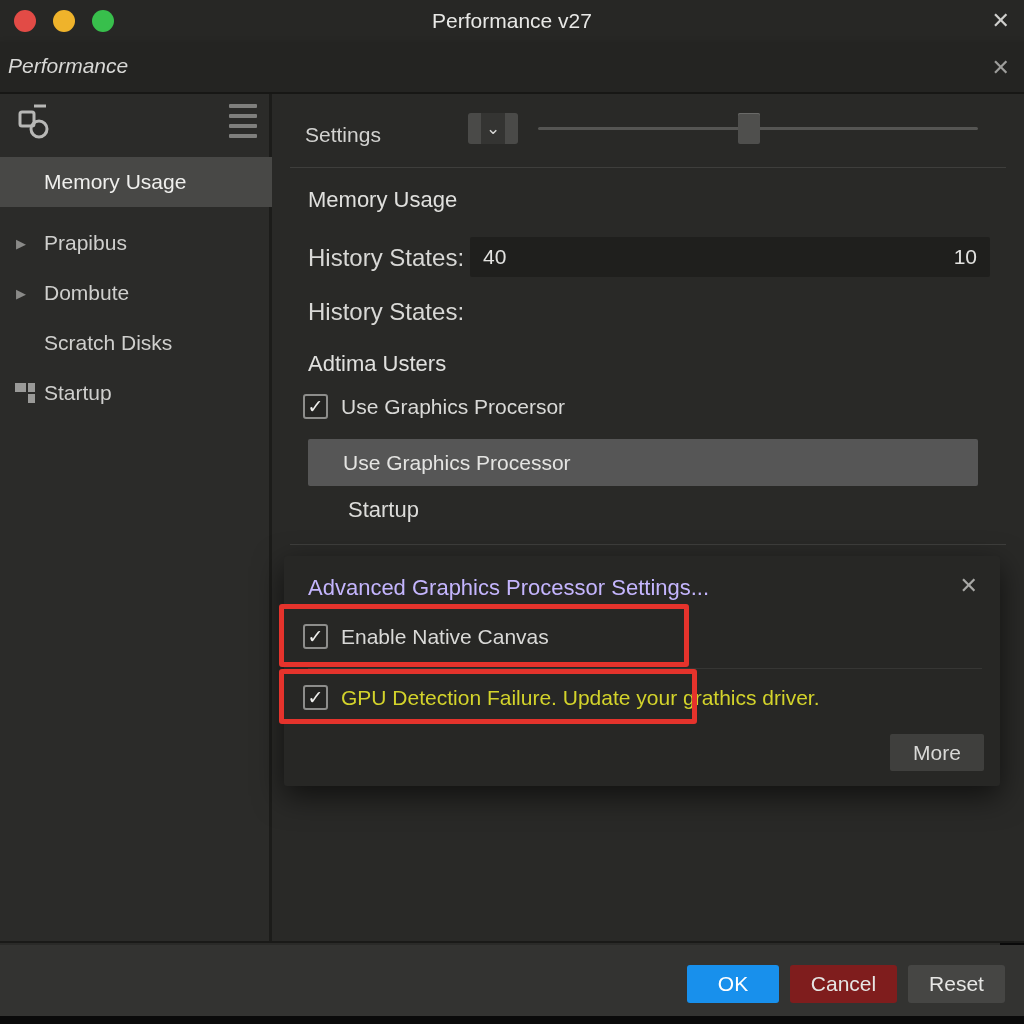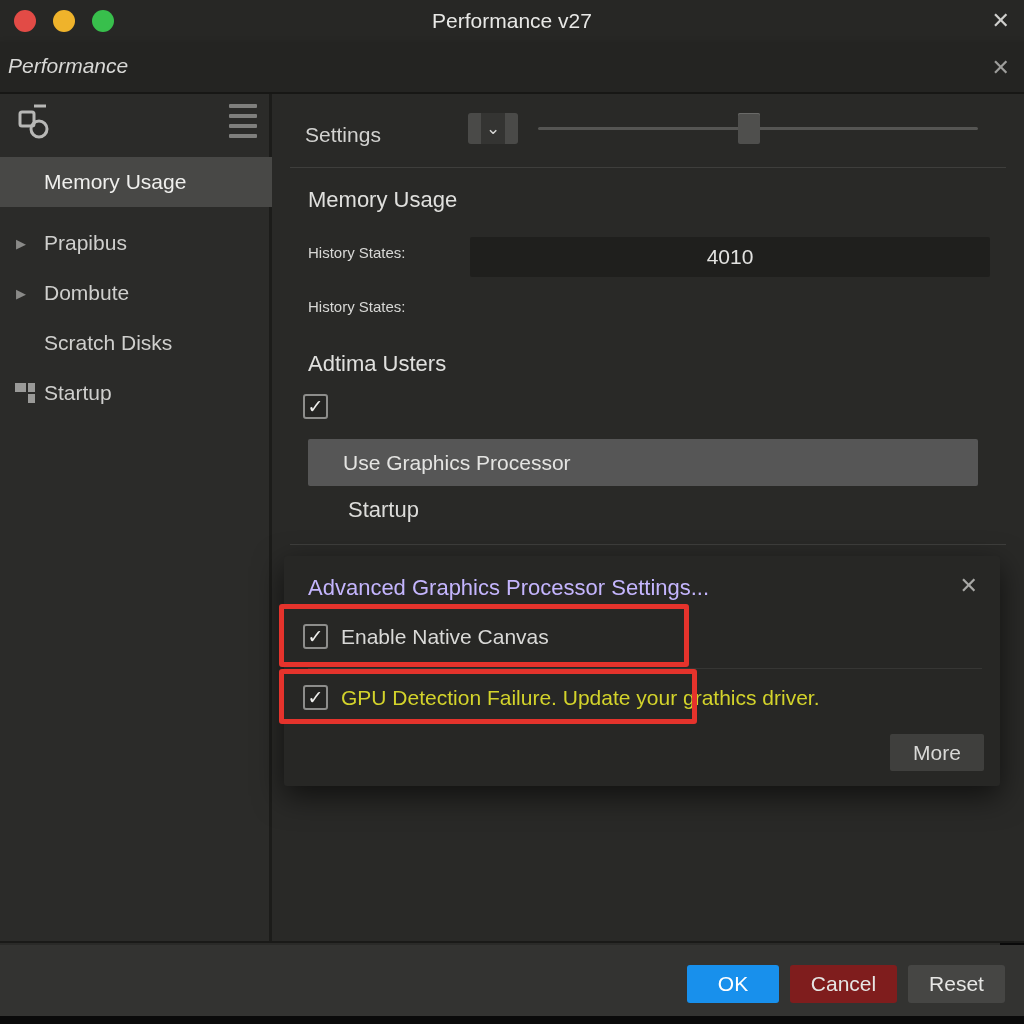--- a/index.html
+++ b/index.html
@@ -46,23 +46,23 @@
   .dropdown { position:absolute; left:193px; top:19px; width:50px; height:31px; border-radius:3px;
               background:linear-gradient(90deg,#4a4a48 0 26%, #343432 26% 74%, #4a4a48 74% 100%);
               display:flex; align-items:center; justify-content:center; color:#d6d6d4; font-size:17px; }
   .slider { position:absolute; left:263px; top:19px; width:440px; height:31px; }
   .slider .track { position:absolute; left:0; right:0; top:14px; height:3px; background:#555553; border-radius:2px; }
   .slider .handle { position:absolute; top:0; width:22px; height:31px; background:#4f4f4d; border-radius:2px;
                     box-shadow:inset 0 1px 0 #6a6a68; }
   .hdivider { position:absolute; left:15px; width:716px; height:1px; background:#3e3e3c; }
 
   .section-h { position:absolute; left:33px; font-size:22px; color:#e0e0de; }
-  .row-label { position:absolute; left:33px; font-size:15px; color:#d8d8d6; }
+  .row-label { position:absolute; left:33px; font-size:24px; color:#d8d8d6; }
   .field { position:absolute; left:195px; width:520px; height:40px; background:#1f1f1d; border-radius:2px;
-           display:flex; align-items:center; justify-content:center; padding:0 13px; font-size:21px; color:#e2e2e0; }
+           display:flex; align-items:center; justify-content:space-between; padding:0 13px; font-size:21px; color:#e2e2e0; }
 
   .checkbox { width:25px; height:25px; border:2px solid #8d8d8b; border-radius:3px; background:#252523;
               display:flex; align-items:center; justify-content:center; color:#f0f0ee; font-size:19px; line-height:1; }
   .cbrow { position:absolute; display:flex; align-items:center; gap:13px; font-size:21px; }
 
   .gp-button { position:absolute; left:33px; top:345px; width:670px; height:47px; background:#565656; border-radius:2px;
                display:flex; align-items:center; font-size:21px; color:#e4e4e2; padding-left:35px; }
   .startup-label { position:absolute; left:73px; top:403px; font-size:22px; color:#dcdcda; }
 
   
@@ -171,20 +171,21 @@
       </div>
 
       <div class="row-label" style="top:204px">History States:</div>
 
       <div class="section-h" style="top:257px">Adtima Usters</div>
 
       <div class="cbrow" style="left:28px; top:300px">
         <span class="checkbox">
           <span>✓</span>
         </span>
+        <span>Use Graphics Procersor</span>
       </div>
 
       <div class="gp-button">
         <span>Use Graphics Processor</span>
       </div>
 
       <div class="startup-label">Startup</div>
       <div class="hdivider" style="top:450px"></div>
     </main>
   </div>

